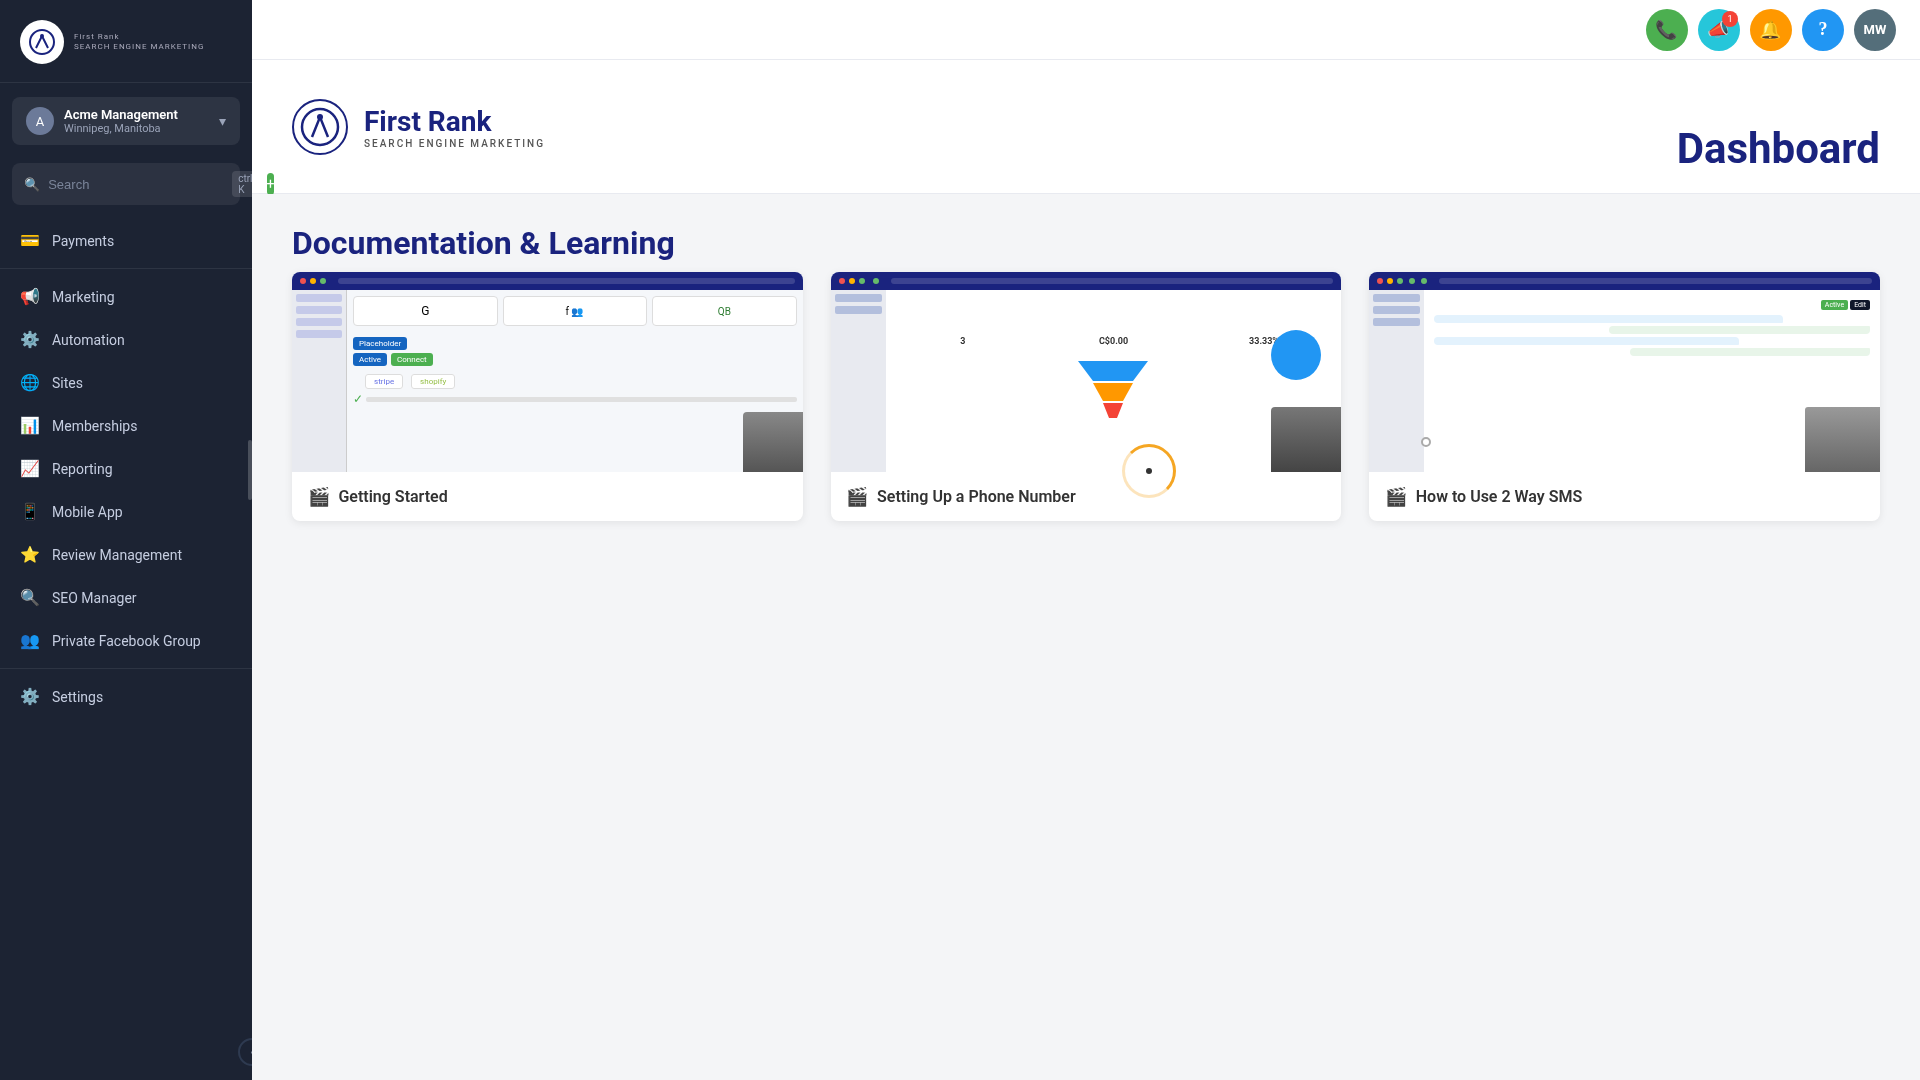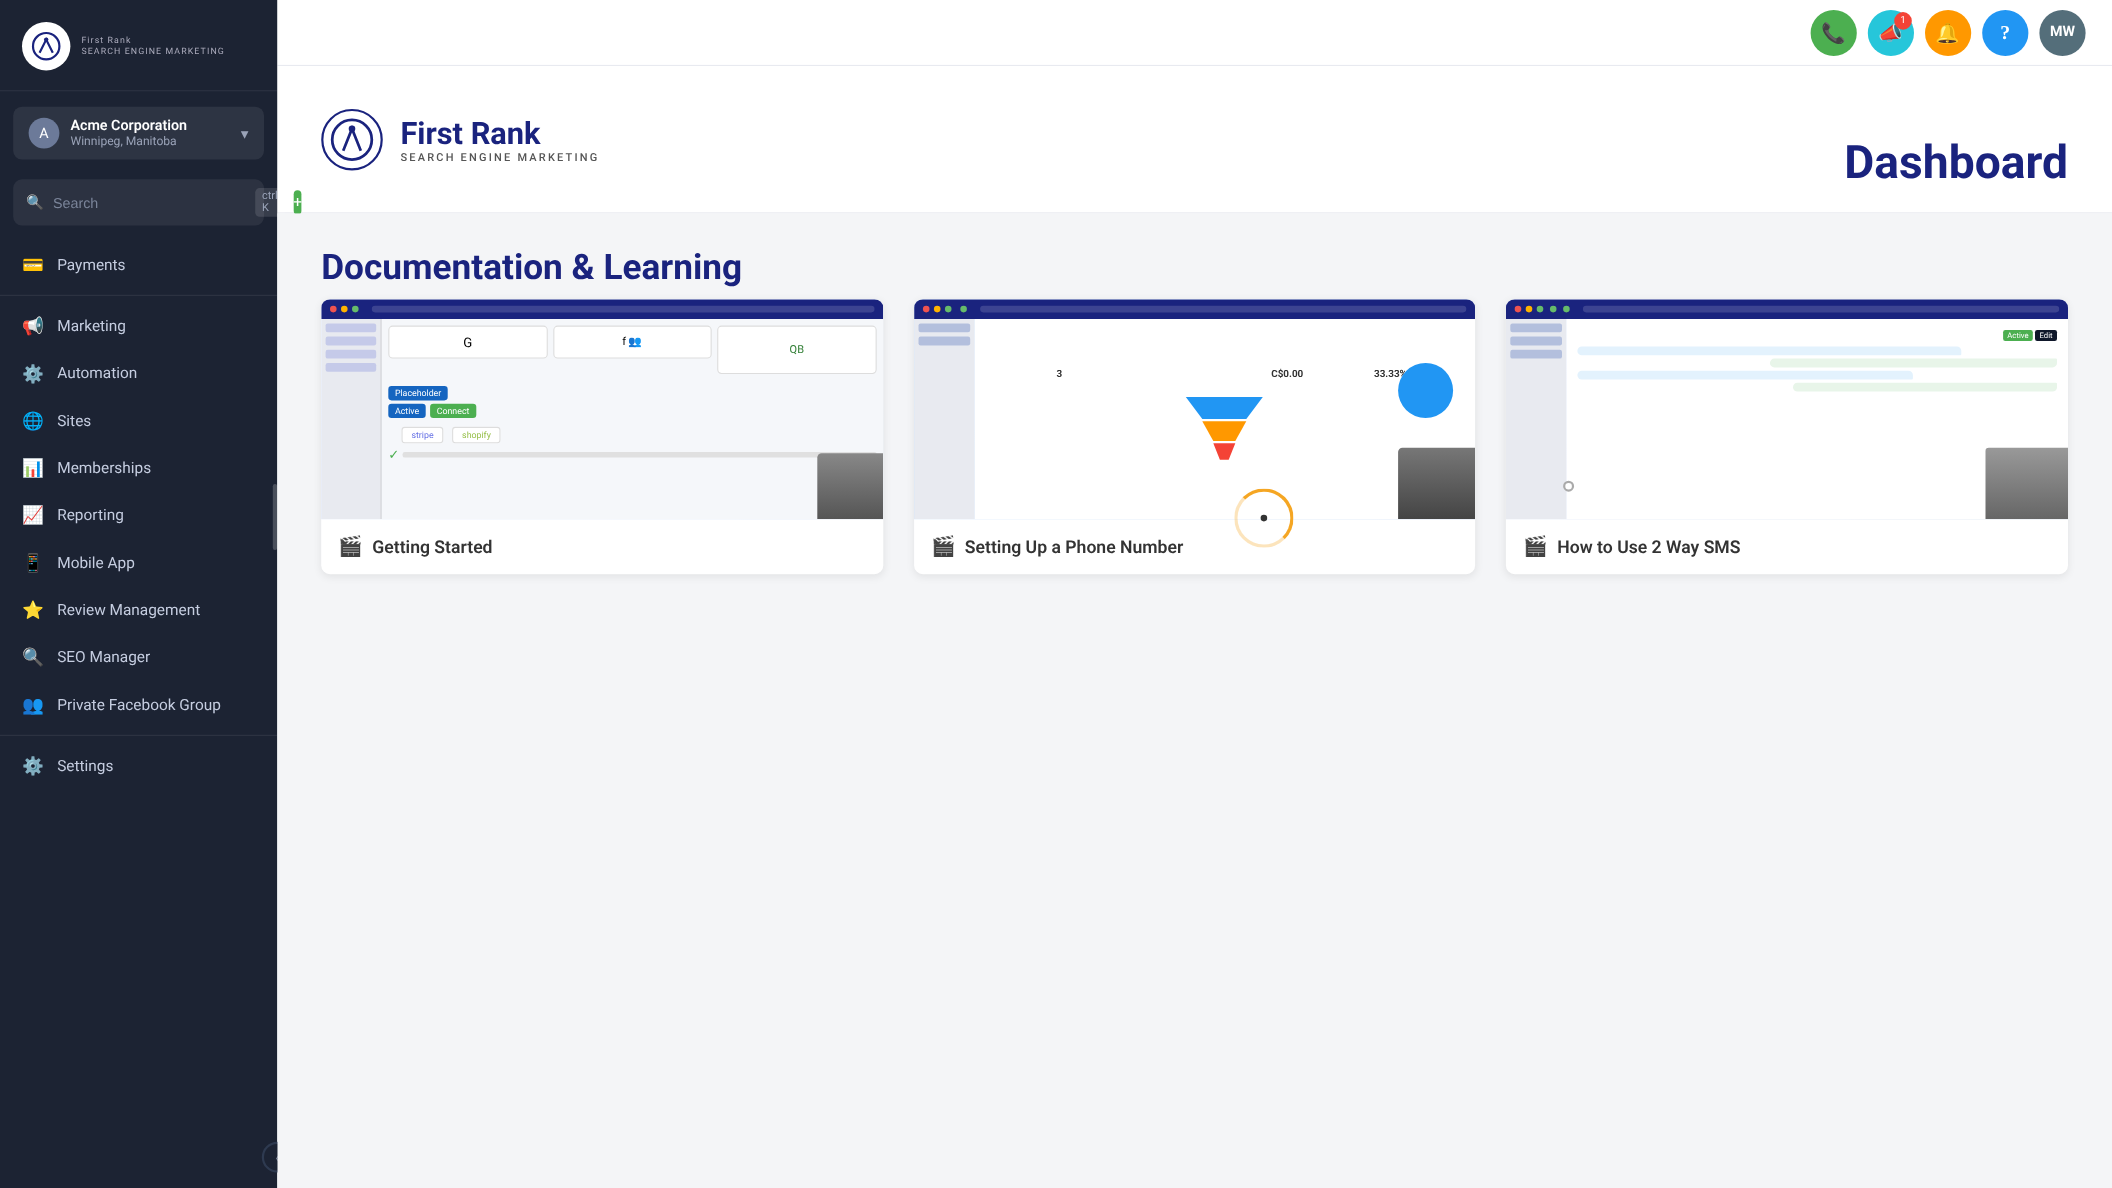--- a/index.html
+++ b/index.html
@@ -299,21 +299,21 @@
     </div>
     <div class="logo-text">
       <span>First Rank</span>
       <span>SEARCH ENGINE MARKETING</span>
     </div>
   </div>
 
   <div class="account-selector">
     <div class="account-avatar">A</div>
     <div class="account-info">
-      <div class="account-name">Acme Corporation</div>
+      <div class="account-name">Acme Management</div>
       <div class="account-location">Winnipeg, Manitoba</div>
     </div>
     <div class="account-arrow">▾</div>
   </div>
 
   <div class="search-bar">
     <span style="color:#7a8499;font-size:13px;">🔍</span>
     <input type="text" placeholder="Search" style="">
     <span class="search-kbd">ctrl K</span>
     <div class="search-add">+</div>
@@ -441,21 +441,21 @@
                     <div style="margin:4px; background:#c5cae9; height:8px; border-radius:2px;"></div>
                     <div style="margin:4px; background:#c5cae9; height:8px; border-radius:2px;"></div>
                     <div style="margin:4px; background:#c5cae9; height:8px; border-radius:2px;"></div>
                     <div style="margin:4px; background:#c5cae9; height:8px; border-radius:2px;"></div>
                   </div>
                   <div class="thumb1-main">
 
                     <div style="display:grid; grid-template-columns:1fr 1fr 1fr; gap:5px; margin-bottom:5px;">
                       <div style="background:#fff; border:1px solid #ddd; border-radius:4px; height:30px; display:flex;align-items:center;justify-content:center; font-size:12px;">G</div>
                       <div style="background:#fff; border:1px solid #ddd; border-radius:4px; height:30px; display:flex;align-items:center;justify-content:center; font-size:10px;">f 👥</div>
-                      <div style="background:#fff; border:1px solid #ddd; border-radius:4px; height:44px; display:flex;align-items:center;justify-content:center; font-size:10px; color:#2e7d32;">QB</div>
+                      <div style="background:#fff; border:1px solid #ddd; border-radius:4px; height:30px; display:flex;align-items:center;justify-content:center; font-size:10px; color:#2e7d32;">QB</div>
                     </div>
                     <div style="margin:1px 0;">
                       <span style="background:#1565c0; color:#fff; border-radius:3px; padding:2px 6px; font-size:8px;">Placeholder</span>
                     </div>
                     <div style="display:flex; gap:4px; margin:3px 0; align-items:center;">
                       <span style="background:#1565c0; color:#fff; border-radius:3px; padding:2px 6px; font-size:8px;">Active</span>
                       <span style="background:#4caf50; color:#fff; border-radius:3px; padding:2px 6px; font-size:8px;">Connect</span>
                     </div>
                     <div style="margin:3px 0;">
                       <span style="background:#fff; border:1px solid #ddd; border-radius:3px; padding:2px 8px; font-size:8px; color:#6772e5;margin-left:12px;">stripe</span>
@@ -492,21 +492,21 @@
               <div class="thumb-body">
                 <div class="thumb2-layout">
                   <div class="thumb2-sidebar">
                     <div style="margin:4px; background:#b3bfdd; height:8px; border-radius:2px;"></div>
                     <div style="margin:4px; background:#b3bfdd; height:8px; border-radius:2px;"></div>
                   </div>
                   <div class="thumb2-main">
 
                     <div style="display:flex; gap:8px; width:100%; margin-bottom:6px;">
                       <div style="flex:1; text-align:center; font-size:9px; color:#333;"><strong>3</strong></div>
-                      <div style="flex:1; text-align:right; font-size:9px; color:#333;"><strong>C$0.00</strong></div>
+                      <div style="flex:1; text-align:center; font-size:9px; color:#333;"><strong>C$0.00</strong></div>
                       <div style="flex:1; text-align:center; font-size:9px; color:#333;"><strong>33.33%</strong></div>
                     </div>
 
                     <svg width="80" height="70" viewBox="0 0 80 70">
                       <polygon points="5,5 75,5 60,25 20,25" fill="#2196f3"></polygon>
                       <polygon points="20,27 60,27 50,45 30,45" fill="#ff9800"></polygon>
                       <polygon points="30,47 50,47 44,62 36,62" fill="#f44336"></polygon>
                     </svg>
 
                     <div style="position:absolute; right:20px; top:40px; width:50px; height:50px; background:#2196f3; border-radius:50%;"></div>

